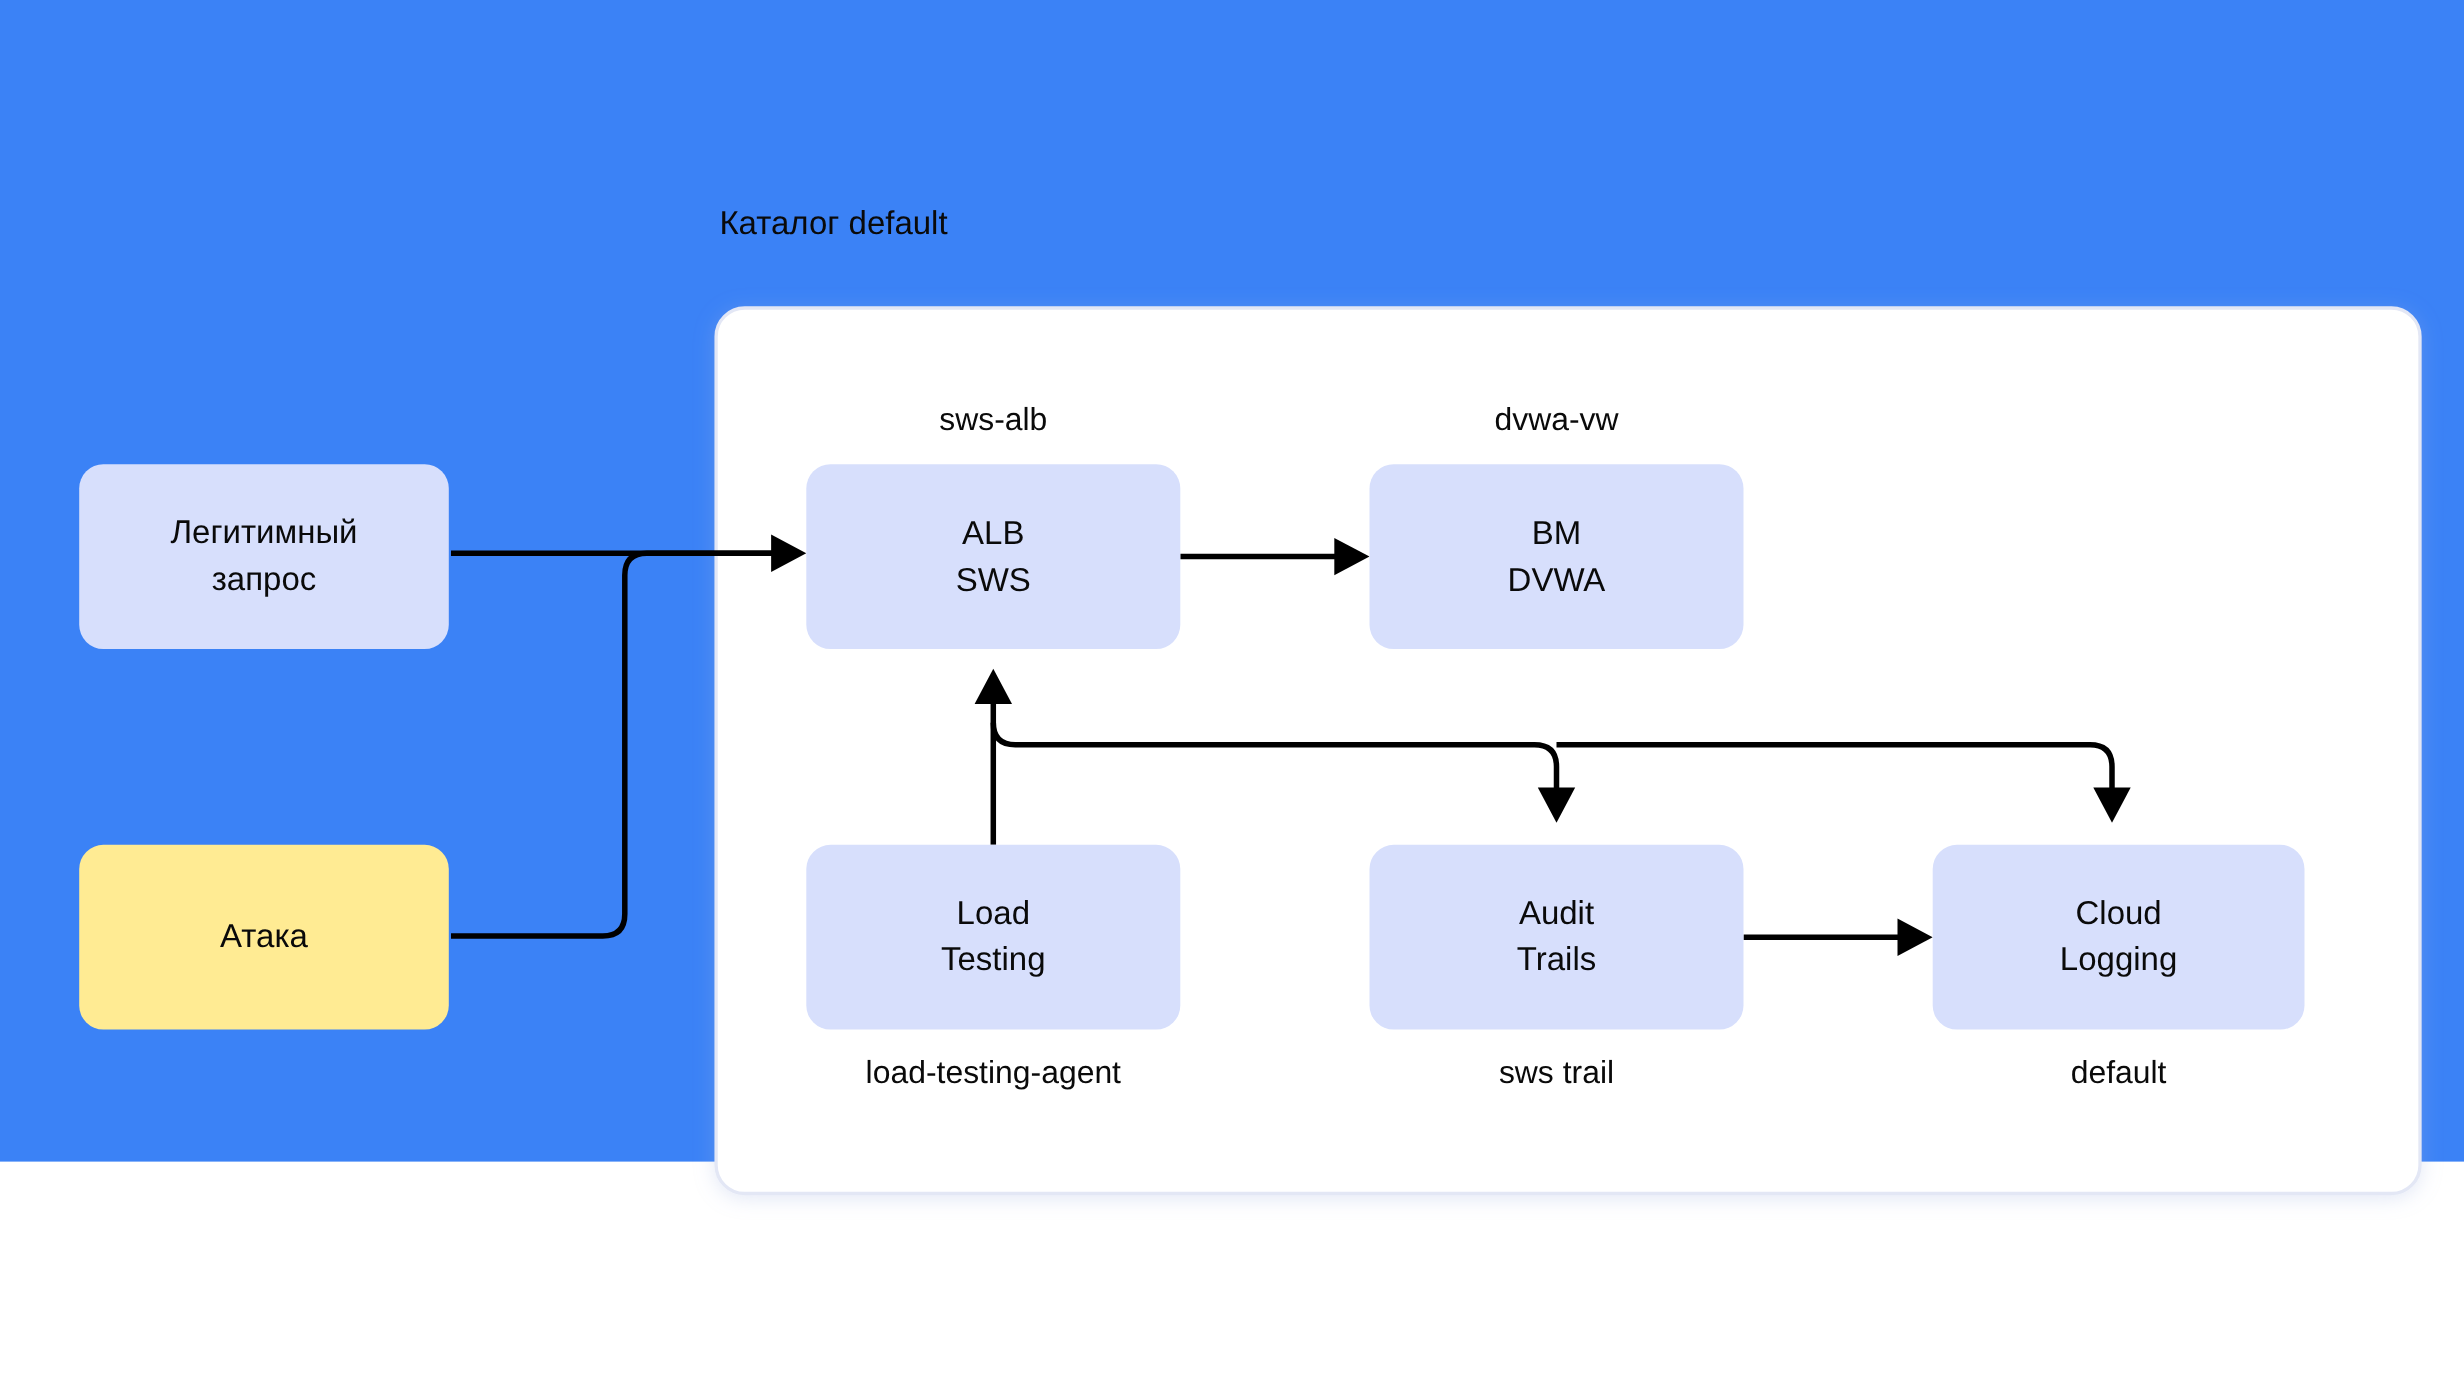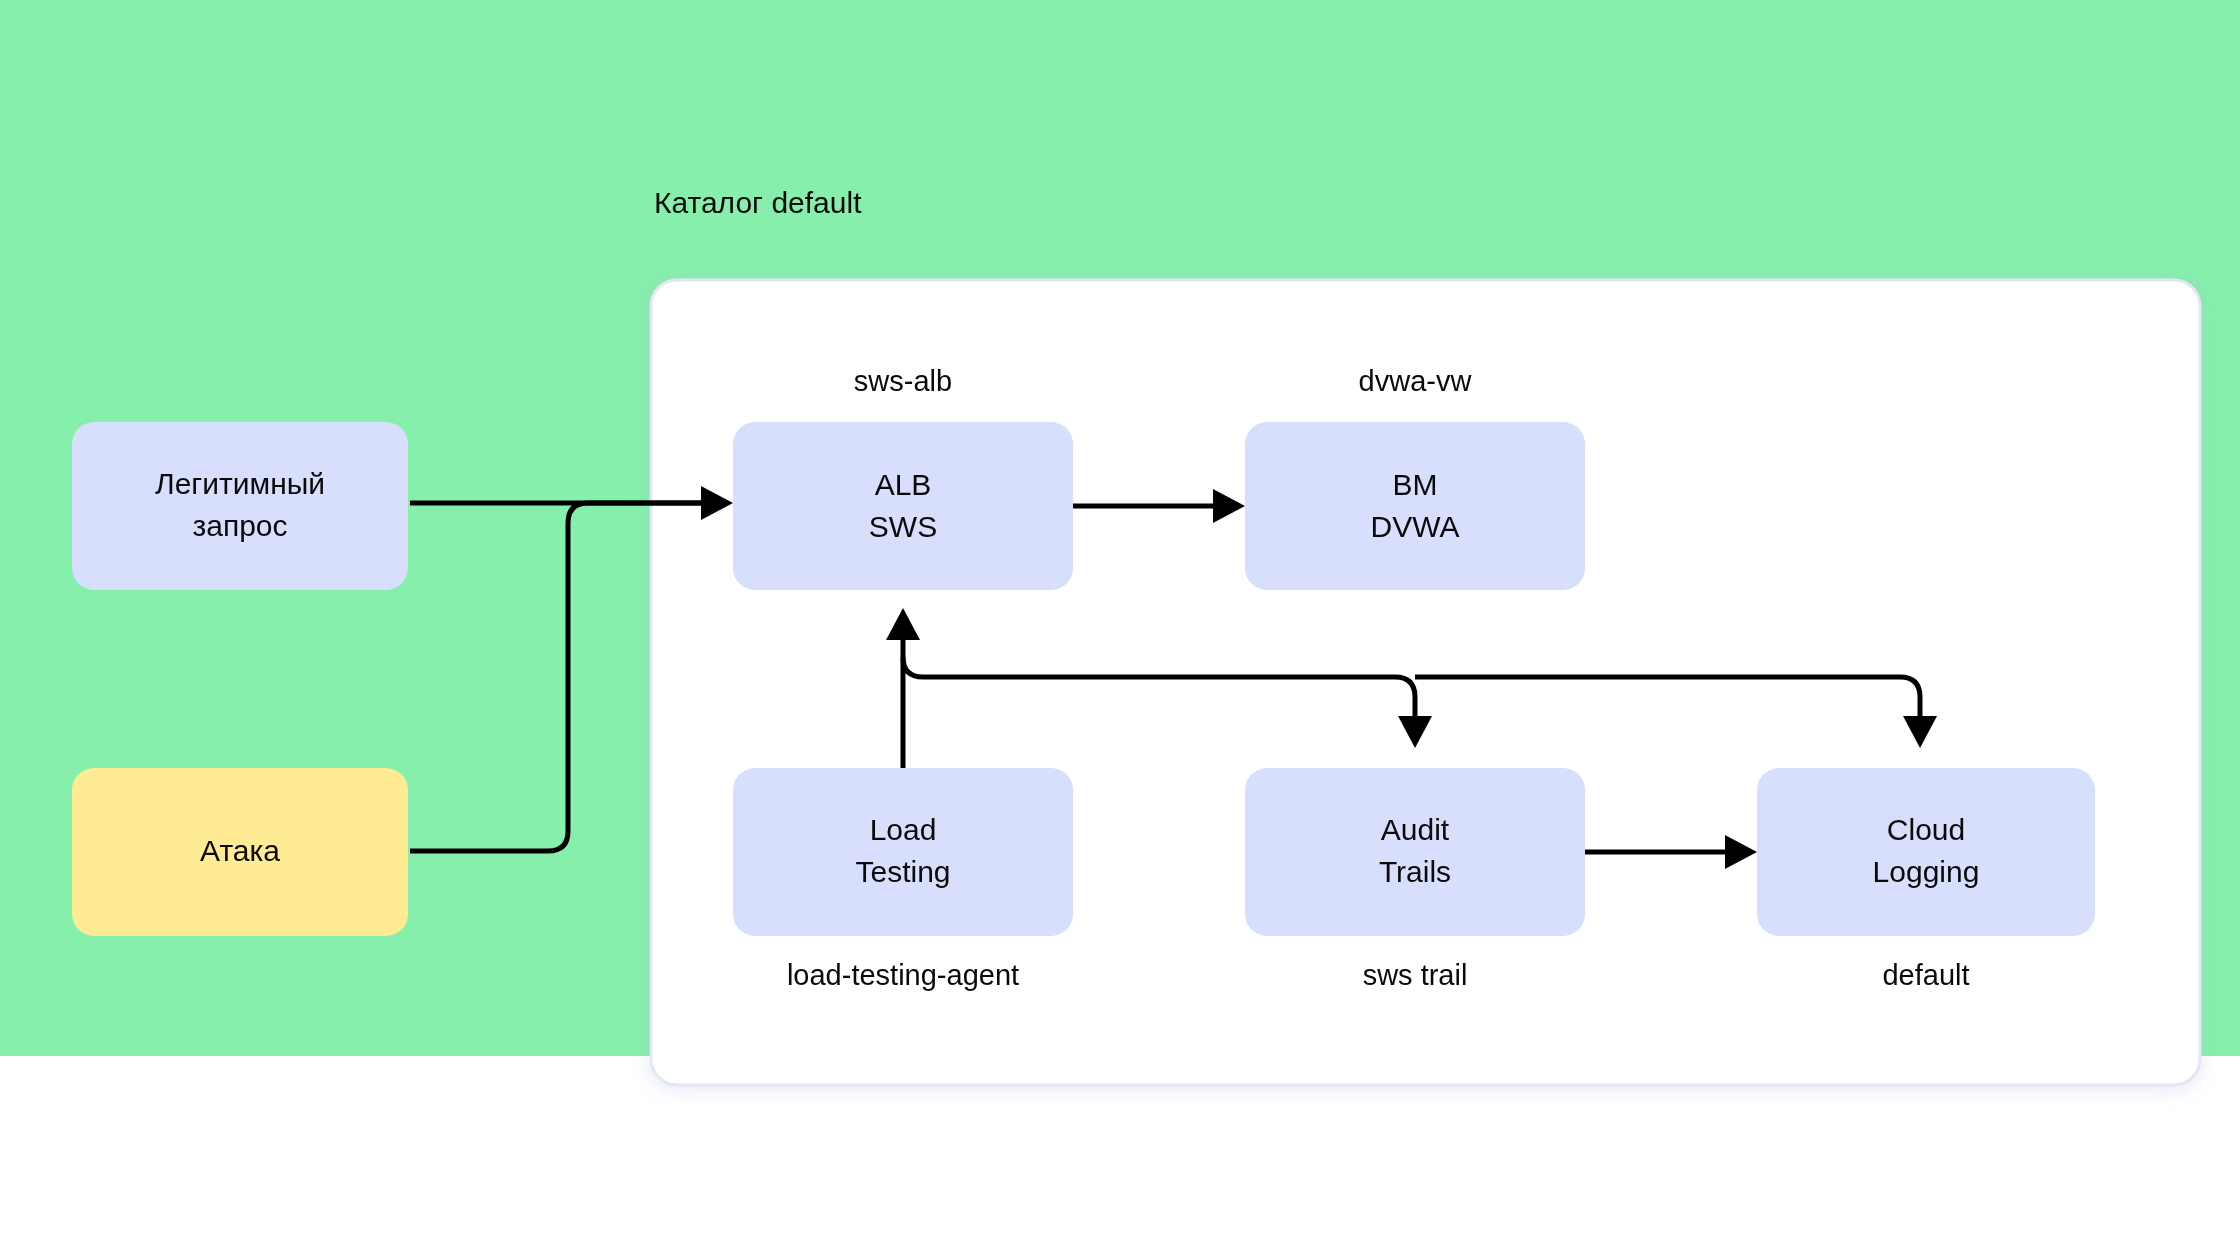--- a/index.html
+++ b/index.html
@@ -11,21 +11,21 @@
   body {
     width: 2240px;
     height: 1260px;
     font-family: "Liberation Sans", "DejaVu Sans", sans-serif;
     overflow: hidden;
   }
   #stage {
     position: relative;
     width: 2240px;
     height: 1056px;
-    background: #86efac;
+    background: #3b82f6;
   }
   svg.diagram {
     position: absolute;
     inset: 0;
     width: 2240px;
     height: 1260px;
     display: block;
   }
   .node-label {
     font-family: "Liberation Sans", "DejaVu Sans", sans-serif;

